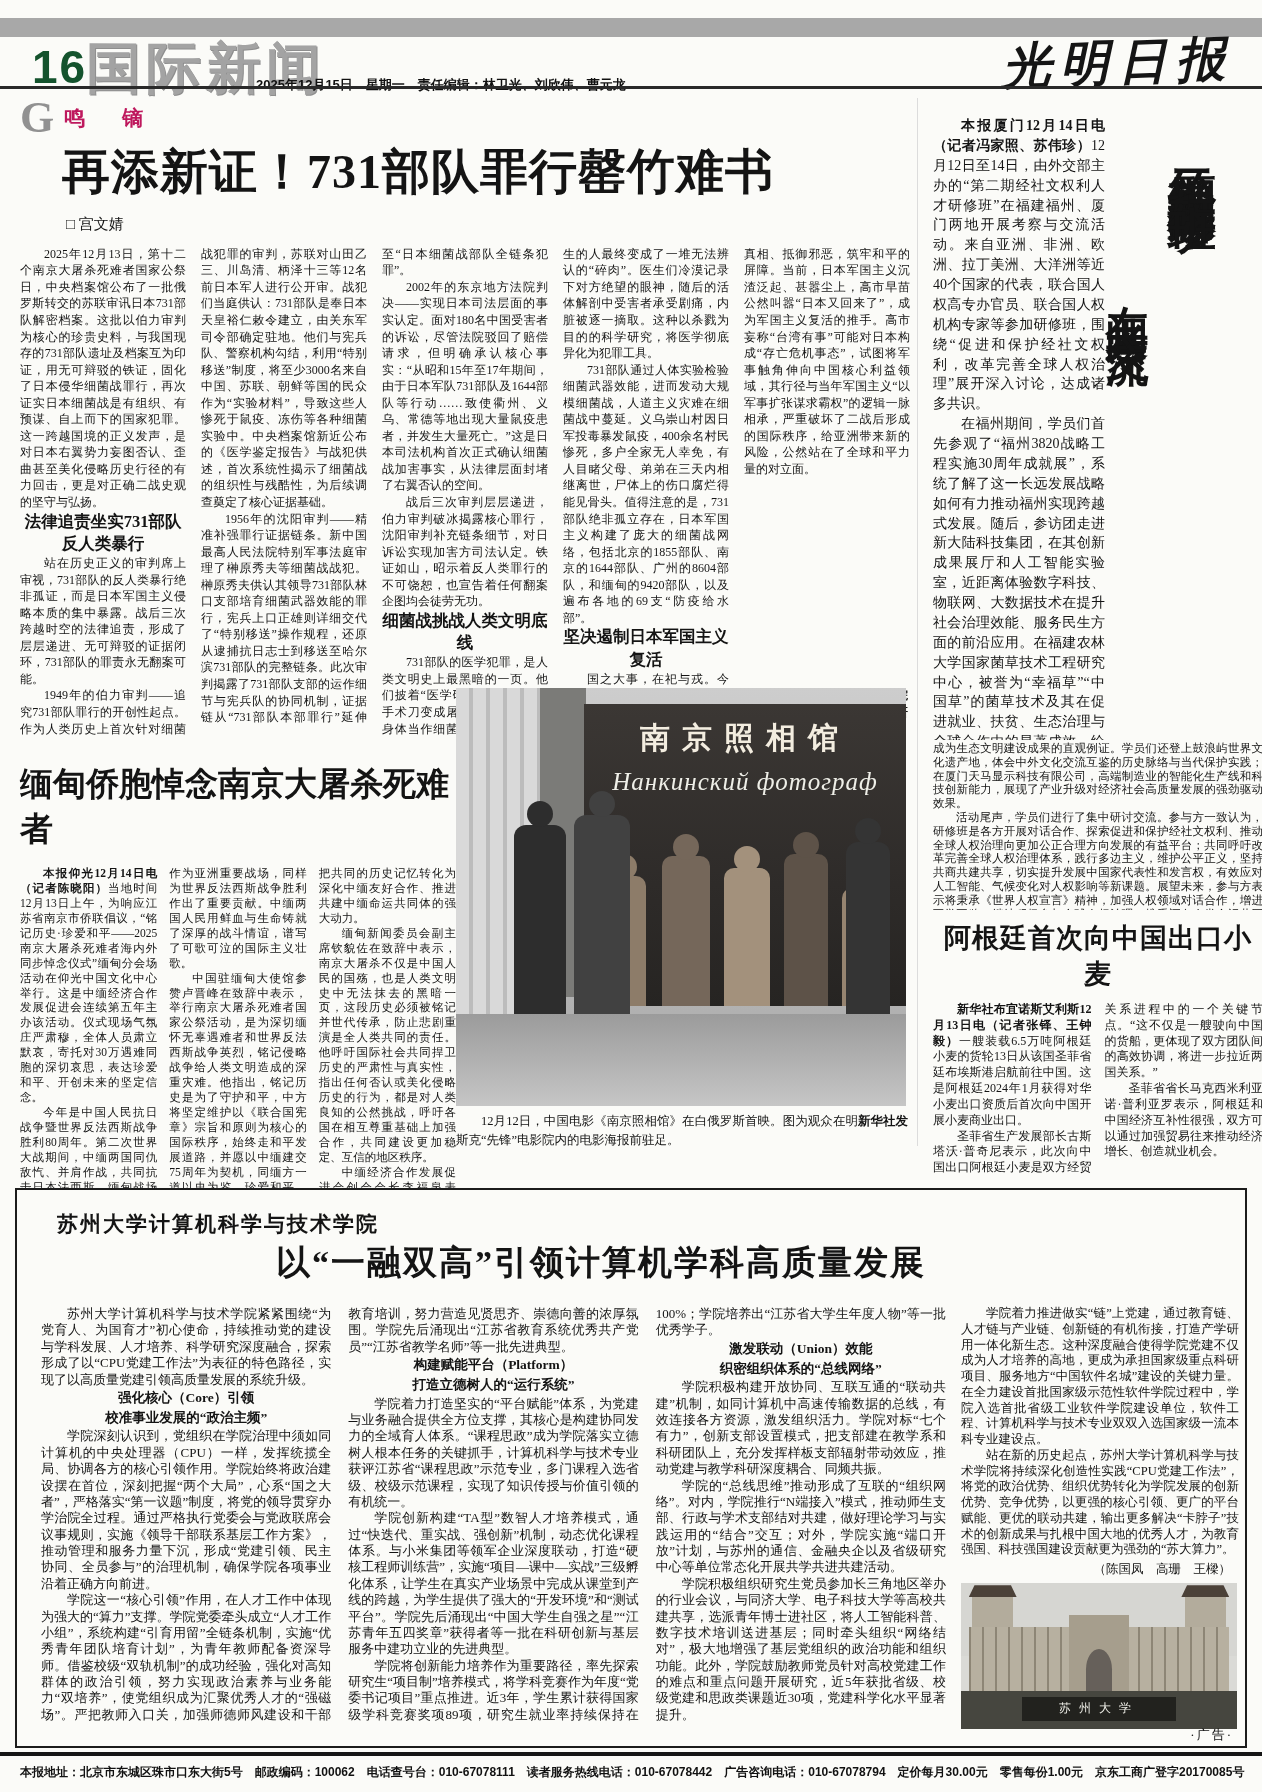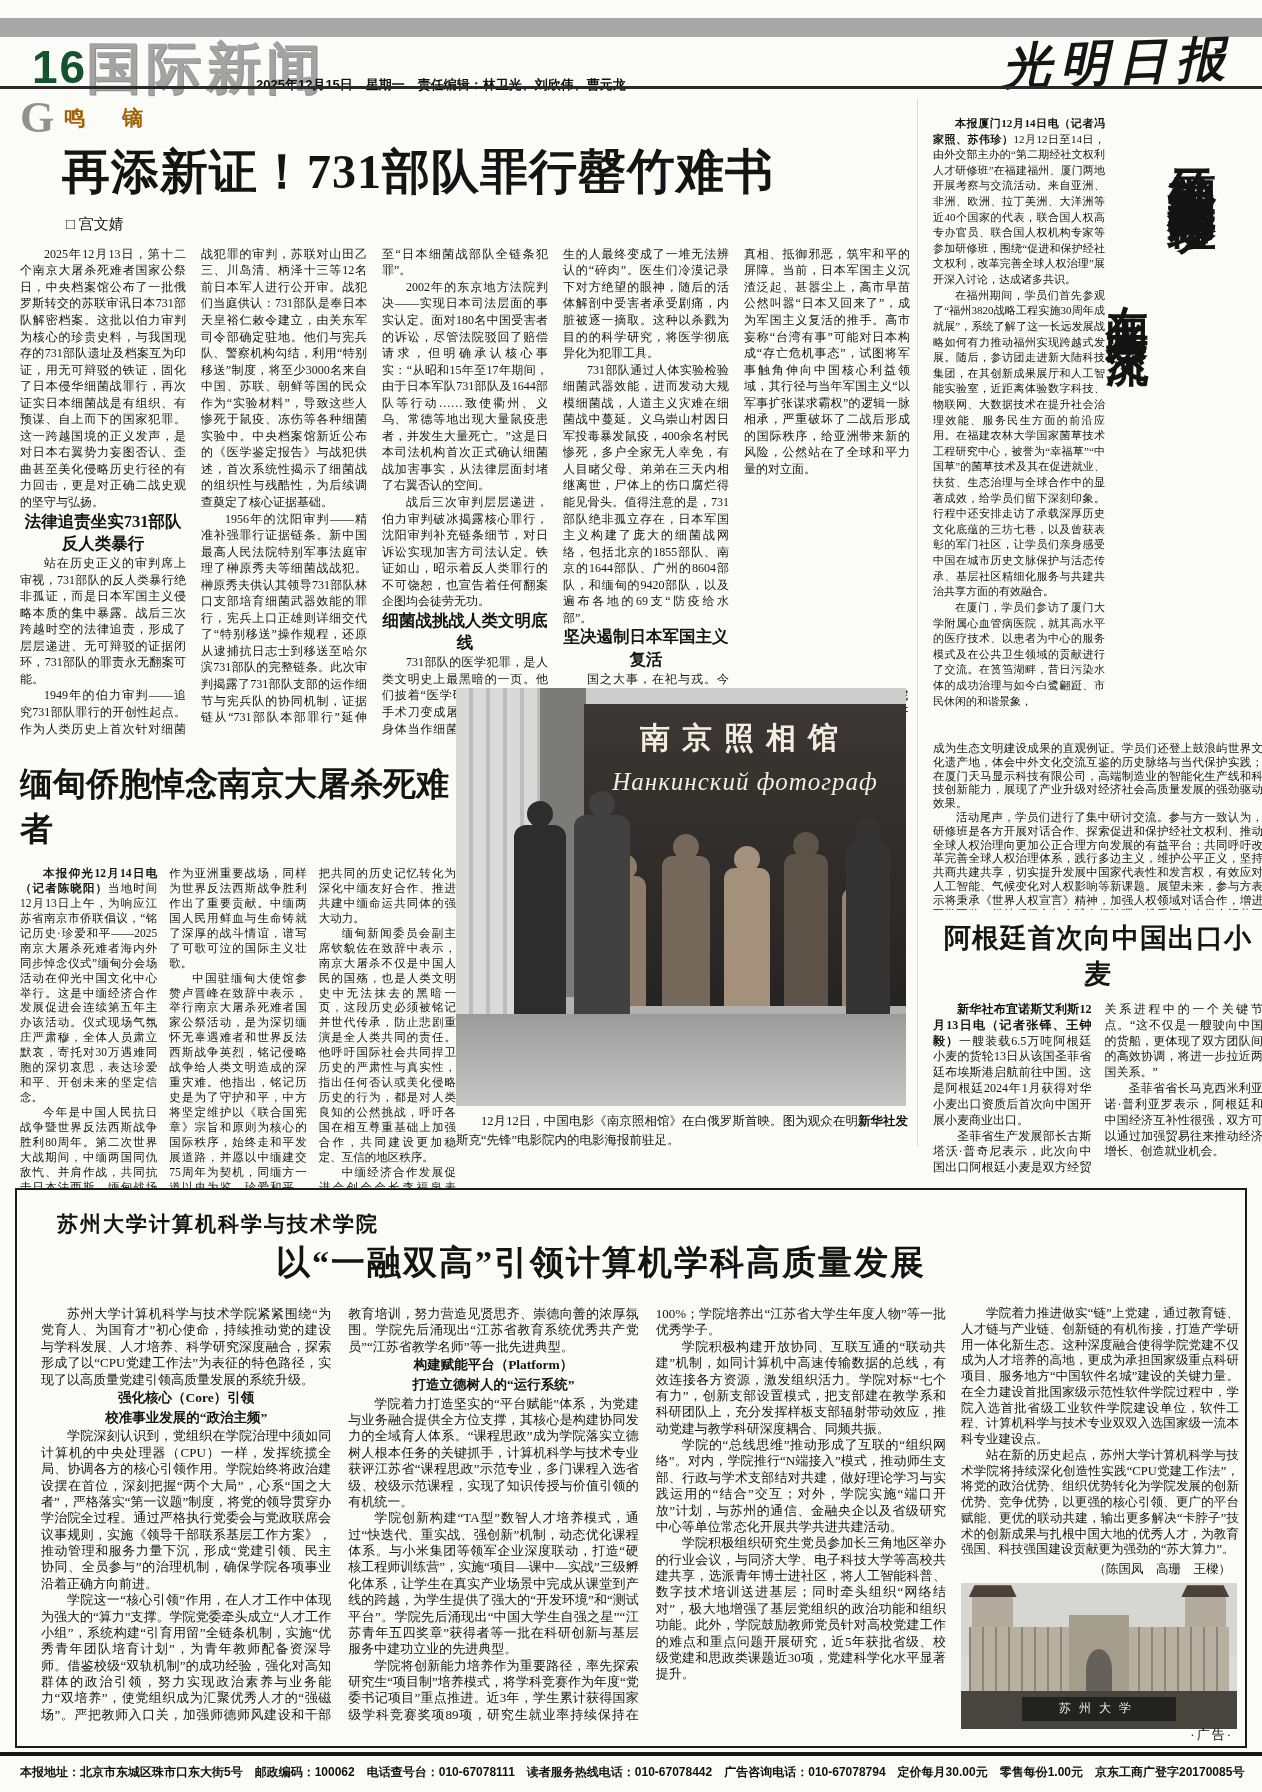--- a/index.html
+++ b/index.html
@@ -18,34 +18,34 @@
     letter-spacing:5px;text-shadow:1px 1px 0 #8e8e8e;}
   .edition-line{left:256px;top:76px;font-family:"Liberation Sans","DejaVu Sans",sans-serif;
     font-size:13px;font-weight:bold;color:#111;}
   .paper-logo{right:28px;top:30px;font-size:49px;font-weight:bold;font-style:italic;
     color:#151515;letter-spacing:9px;transform:rotate(-2deg);}
   .rule-top{left:0;top:86px;width:1262px;height:3px;background:#2a2a2a;}
   
   #a731{left:20px;top:98px;width:890px;height:652px;}
   .gflag{display:flex;align-items:center;gap:10px;height:40px;}
   .gflag .g{font-size:44px;line-height:40px;font-weight:bold;color:#919191;}
-  .gflag .gname{font-size:21px;font-weight:900;letter-spacing:8px;color:#a16207;}
+  .gflag .gname{font-size:21px;font-weight:900;letter-spacing:8px;color:#be185d;}
   #a731 h1{margin:8px 0 0 42px;font-size:48px;font-weight:900;letter-spacing:1px;line-height:1.1;}
   .byline731{margin:16px 0 0 46px;font-size:15px;}
   .body731{margin-top:12px;height:498px;columns:5;column-gap:15px;column-fill:auto;
     font-size:12px;line-height:1.38;text-align:justify;overflow:hidden;}
   .body731 p,.bodytxt p{margin:0;text-indent:2em;}
   .subhead{font-weight:900;text-align:center;font-size:16.5px;line-height:1.35;
     margin:9px 0;text-indent:0 !important;}
   .attr731{position:absolute;right:2px;top:586px;width:160px;font-size:11.5px;
     font-weight:bold;line-height:1.45;background:#fbfbf8;padding-top:3px;text-align:justify;}
   .vdivider{left:917px;top:98px;width:1px;height:1048px;background:#dcdcdc;}
   
   .fj-narrow{left:933px;top:116px;width:172px;height:624px;overflow:hidden;
-    font-size:11px;line-height:1.42;text-align:justify;}
+    font-size:14px;line-height:1.42;text-align:justify;}
   .fj-wide{left:933px;top:742px;width:330px;height:168px;overflow:hidden;
     font-size:11.5px;line-height:1.2;text-align:justify;}
   .vt-main{left:1168px;top:132px;height:650px;writing-mode:vertical-rl;
     font-size:48px;font-weight:900;letter-spacing:3px;line-height:1.0;}
   .vt-sub{left:1106px;top:272px;height:310px;writing-mode:vertical-rl;
     font-size:43px;font-weight:900;letter-spacing:7px;line-height:1.0;}
   
   #wheat{left:933px;top:920px;width:330px;height:235px;}
   #wheat h2{margin:0;font-size:27px;font-weight:700;letter-spacing:1px;text-align:center;}
   .wheat-body{margin-top:10px;height:180px;columns:2;column-gap:13px;column-fill:auto;
@@ -213,20 +213,21 @@
   <div class="ad-headline">以“一融双高”引领计算机学科高质量发展</div>
   <div class="ad-cols">
     <p>苏州大学计算机科学与技术学院紧紧围绕“为党育人、为国育才”初心使命，持续推动党的建设与学科发展、人才培养、科学研究深度融合，探索形成了以“CPU党建工作法”为表征的特色路径，实现了以高质量党建引领高质量发展的系统升级。</p>
     <p class="ad-sub"><span>强化核心（Core）引领</span><br><span>校准事业发展的“政治主频”</span></p>
     <p>学院深刻认识到，党组织在学院治理中须如同计算机的中央处理器（CPU）一样，发挥统揽全局、协调各方的核心引领作用。学院始终将政治建设摆在首位，深刻把握“两个大局”，心系“国之大者”，严格落实“第一议题”制度，将党的领导贯穿办学治院全过程。通过严格执行党委会与党政联席会议事规则，实施《领导干部联系基层工作方案》，推动管理和服务力量下沉，形成“党建引领、民主协同、全员参与”的治理机制，确保学院各项事业沿着正确方向前进。</p>
     <p>学院这一“核心引领”作用，在人才工作中体现为强大的“算力”支撑。学院党委牵头成立“人才工作小组”，系统构建“引育用留”全链条机制，实施“优秀青年团队培育计划”，为青年教师配备资深导师。借鉴校级“双轨机制”的成功经验，强化对高知群体的政治引领，努力实现政治素养与业务能力“双培养”，使党组织成为汇聚优秀人才的“强磁场”。严把教师入口关，加强师德师风建设和干部教育培训，努力营造见贤思齐、崇德向善的浓厚氛围。学院先后涌现出“江苏省教育系统优秀共产党员”“江苏省教学名师”等一批先进典型。</p>
     <p class="ad-sub"><span>构建赋能平台（Platform）</span><br><span>打造立德树人的“运行系统”</span></p>
     <p>学院着力打造坚实的“平台赋能”体系，为党建与业务融合提供全方位支撑，其核心是构建协同发力的全域育人体系。“课程思政”成为学院落实立德树人根本任务的关键抓手，计算机科学与技术专业获评江苏省“课程思政”示范专业，多门课程入选省级、校级示范课程，实现了知识传授与价值引领的有机统一。</p>
     <p>学院创新构建“TA型”数智人才培养模式，通过“快迭代、重实战、强创新”机制，动态优化课程体系。与小米集团等领军企业深度联动，打造“硬核工程师训练营”，实施“项目—课中—实战”三级孵化体系，让学生在真实产业场景中完成从课堂到产线的跨越，为学生提供了强大的“开发环境”和“测试平台”。学院先后涌现出“中国大学生自强之星”“江苏青年五四奖章”获得者等一批在科研创新与基层服务中建功立业的先进典型。</p>
     <p>学院将创新能力培养作为重要路径，率先探索研究生“项目制”培养模式，将学科竞赛作为年度“党委书记项目”重点推进。近3年，学生累计获得国家级学科竞赛奖项89项，研究生就业率持续保持在100%；学院培养出“江苏省大学生年度人物”等一批优秀学子。</p>
+    <p class="ad-sub"><span>激发联动（Union）效能</span><br><span>织密组织体系的“总线网络”</span></p>
     <p>学院积极构建开放协同、互联互通的“联动共建”机制，如同计算机中高速传输数据的总线，有效连接各方资源，激发组织活力。学院对标“七个有力”，创新支部设置模式，把支部建在教学系和科研团队上，充分发挥样板支部辐射带动效应，推动党建与教学科研深度耦合、同频共振。</p>
     <p>学院的“总线思维”推动形成了互联的“组织网络”。对内，学院推行“N端接入”模式，推动师生支部、行政与学术支部结对共建，做好理论学习与实践运用的“结合”交互；对外，学院实施“端口开放”计划，与苏州的通信、金融央企以及省级研究中心等单位常态化开展共学共进共建活动。</p>
     <p>学院积极组织研究生党员参加长三角地区举办的行业会议，与同济大学、电子科技大学等高校共建共享，选派青年博士进社区，将人工智能科普、数字技术培训送进基层；同时牵头组织“网络结对”，极大地增强了基层党组织的政治功能和组织功能。此外，学院鼓励教师党员针对高校党建工作的难点和重点问题开展研究，近5年获批省级、校级党建和思政类课题近30项，党建科学化水平显著提升。</p>
 
   </div>
   <div class="ad-col4">
     <p>学院着力推进做实“链”上党建，通过教育链、人才链与产业链、创新链的有机衔接，打造产学研用一体化新生态。这种深度融合使得学院党建不仅成为人才培养的高地，更成为承担国家级重点科研项目、服务地方“中国软件名城”建设的关键力量。在全力建设首批国家级示范性软件学院过程中，学院入选首批省级工业软件学院建设单位，软件工程、计算机科学与技术专业双双入选国家级一流本科专业建设点。</p>
     <p>站在新的历史起点，苏州大学计算机科学与技术学院将持续深化创造性实践“CPU党建工作法”，将党的政治优势、组织优势转化为学院发展的创新优势、竞争优势，以更强的核心引领、更广的平台赋能、更优的联动共建，输出更多解决“卡脖子”技术的创新成果与扎根中国大地的优秀人才，为教育强国、科技强国建设贡献更为强劲的“苏大算力”。</p>
     <p class="ad-byline">（陈国凤　高珊　王樑）</p>
     <div id="photo-su">

